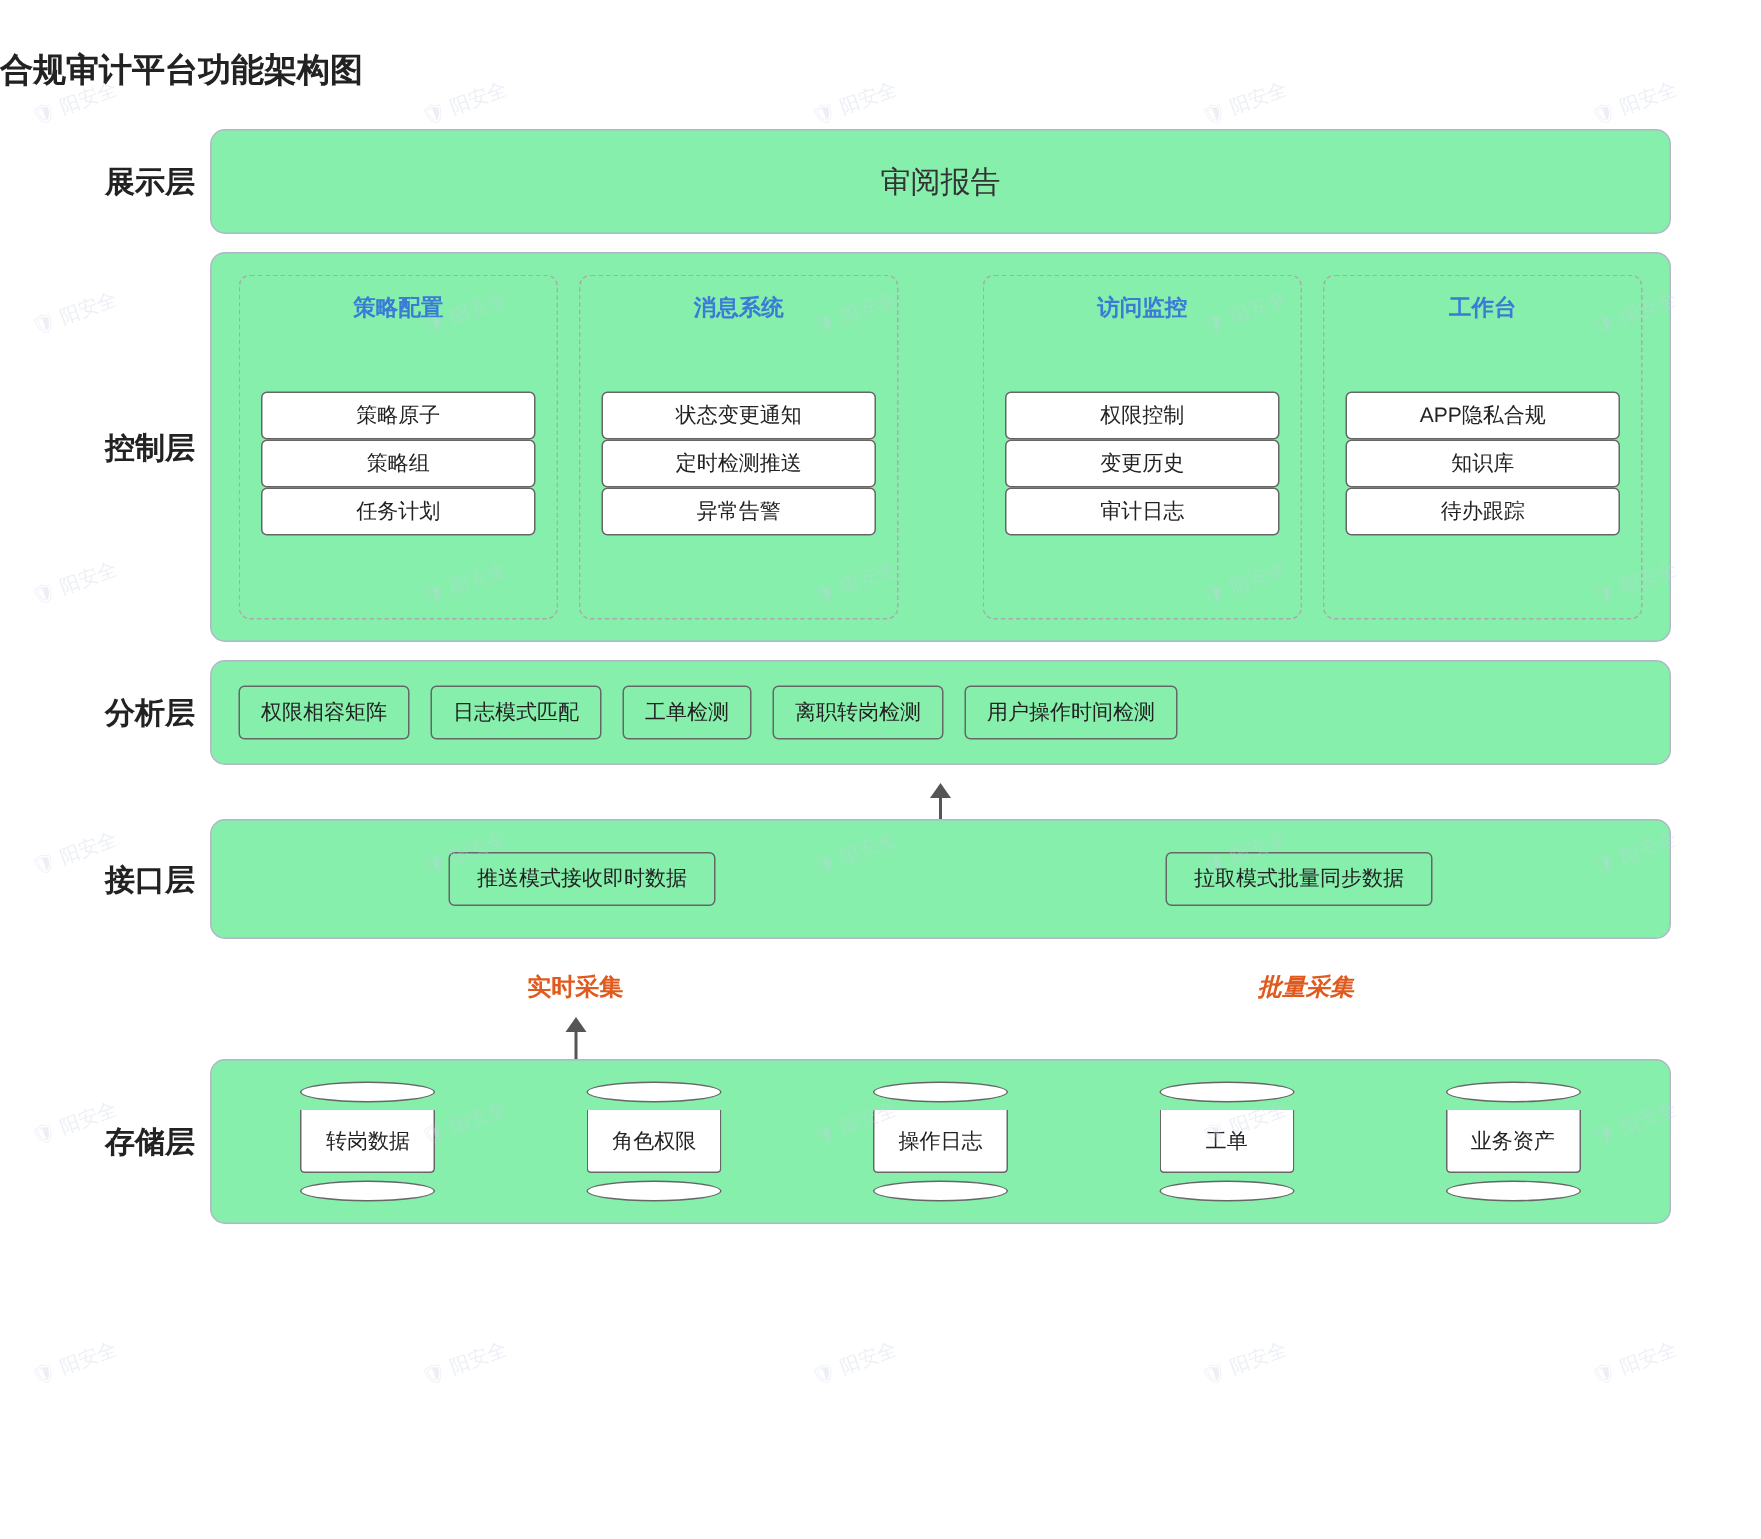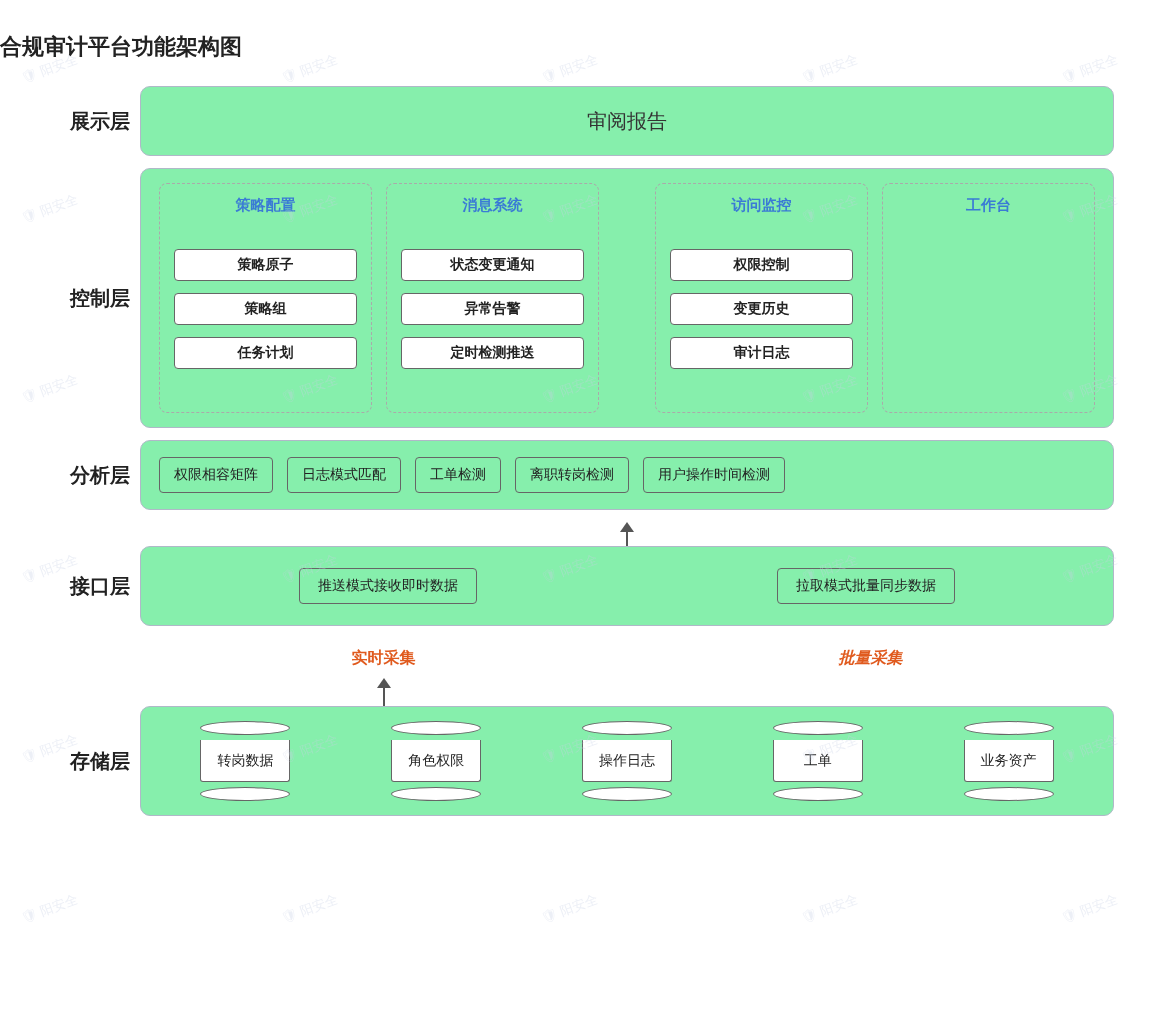--- a/index.html
+++ b/index.html
@@ -99,24 +99,22 @@
       font-size: 15px;
       font-weight: 600;
       color: #3a7bd5;
       margin-bottom: 4px;
       text-align: center;
     }
 
     .control-items {
       display: flex;
       flex-direction: column;
-      gap: 12px;
       flex: 1;
       justify-content: center;
-      font-weight: bold;
     }
 
     .box-item {
       border: 1.5px solid #666;
       border-radius: 4px;
       padding: 6px 10px;
       text-align: center;
       font-size: 14px;
       color: #222;
       background: #fff;
@@ -290,38 +288,43 @@
           <div class="box-item">策略原子</div>
           <div class="box-item">策略组</div>
           <div class="box-item">任务计划</div>
         </div>
       </div>
 
       <div class="control-group">
         <div class="control-group-title">消息系统</div>
         <div class="control-items">
           <div class="box-item">状态变更通知</div>
+          <div class="box-item">定时检测推送</div>
           <div class="box-item">异常告警</div>
-          <div class="box-item">定时检测推送</div>
         </div>
       </div>
 
       <div class="control-gap"></div>
 
       <div class="control-group">
         <div class="control-group-title">访问监控</div>
         <div class="control-items">
           <div class="box-item">权限控制</div>
           <div class="box-item">变更历史</div>
           <div class="box-item">审计日志</div>
         </div>
       </div>
 
       <div class="control-group">
         <div class="control-group-title">工作台</div>
+        <div class="control-items">
+          <div class="box-item">APP隐私合规</div>
+          <div class="box-item">知识库</div>
+          <div class="box-item">待办跟踪</div>
+        </div>
       </div>
     </div>
   </div>
 
   <div class="row analysis-layer">
     <div class="row-label">分析层</div>
     <div class="row-content">
       <div class="analysis-item">权限相容矩阵</div>
       <div class="analysis-item">日志模式匹配</div>
       <div class="analysis-item">工单检测</div>

